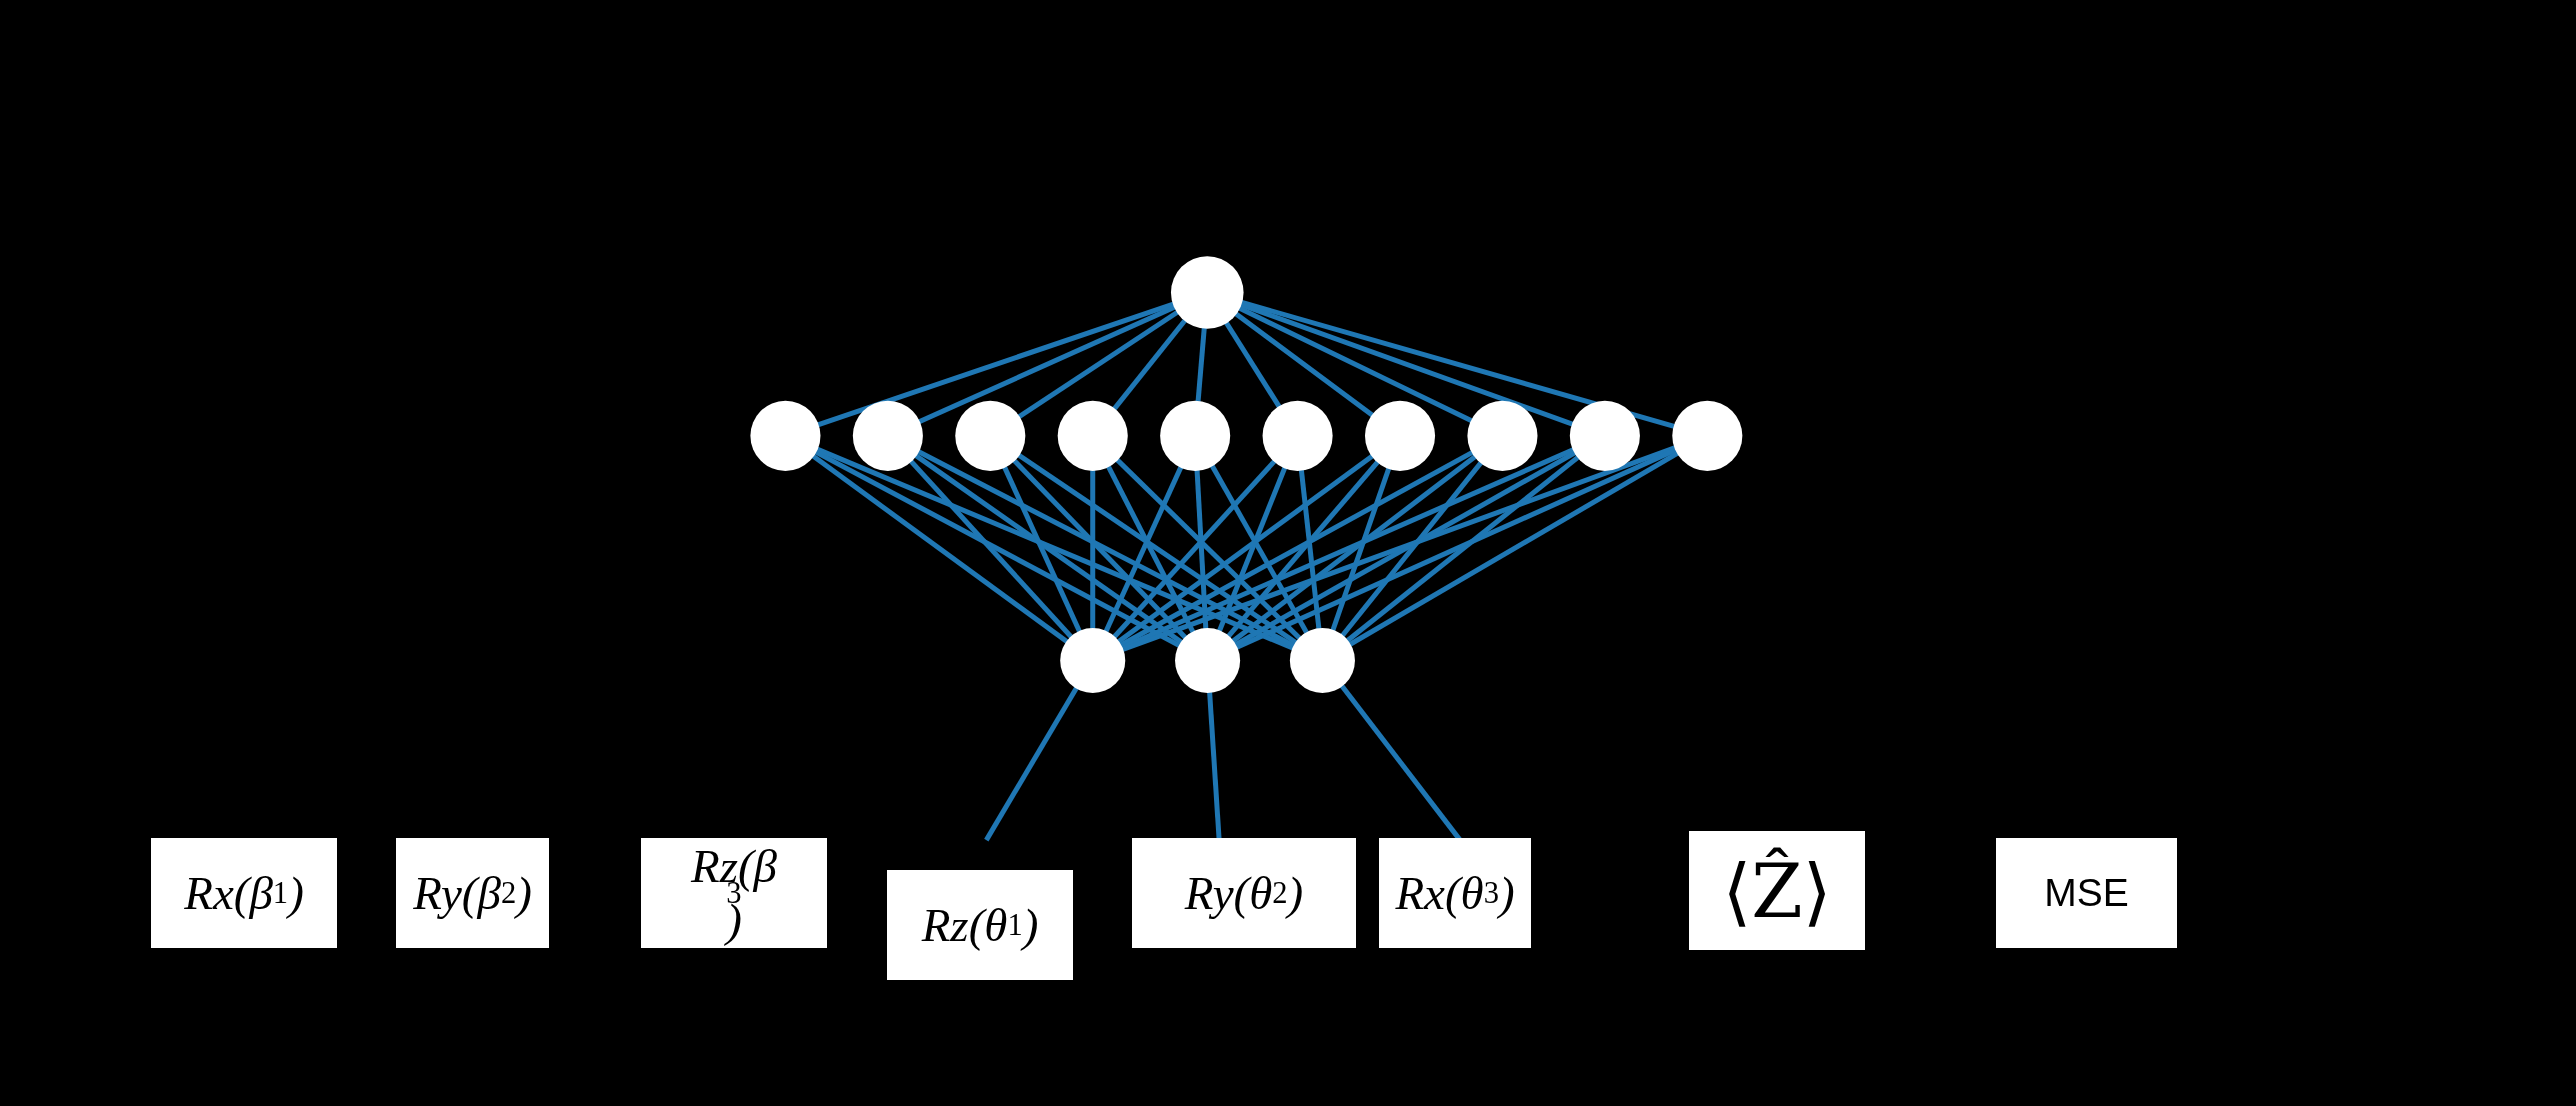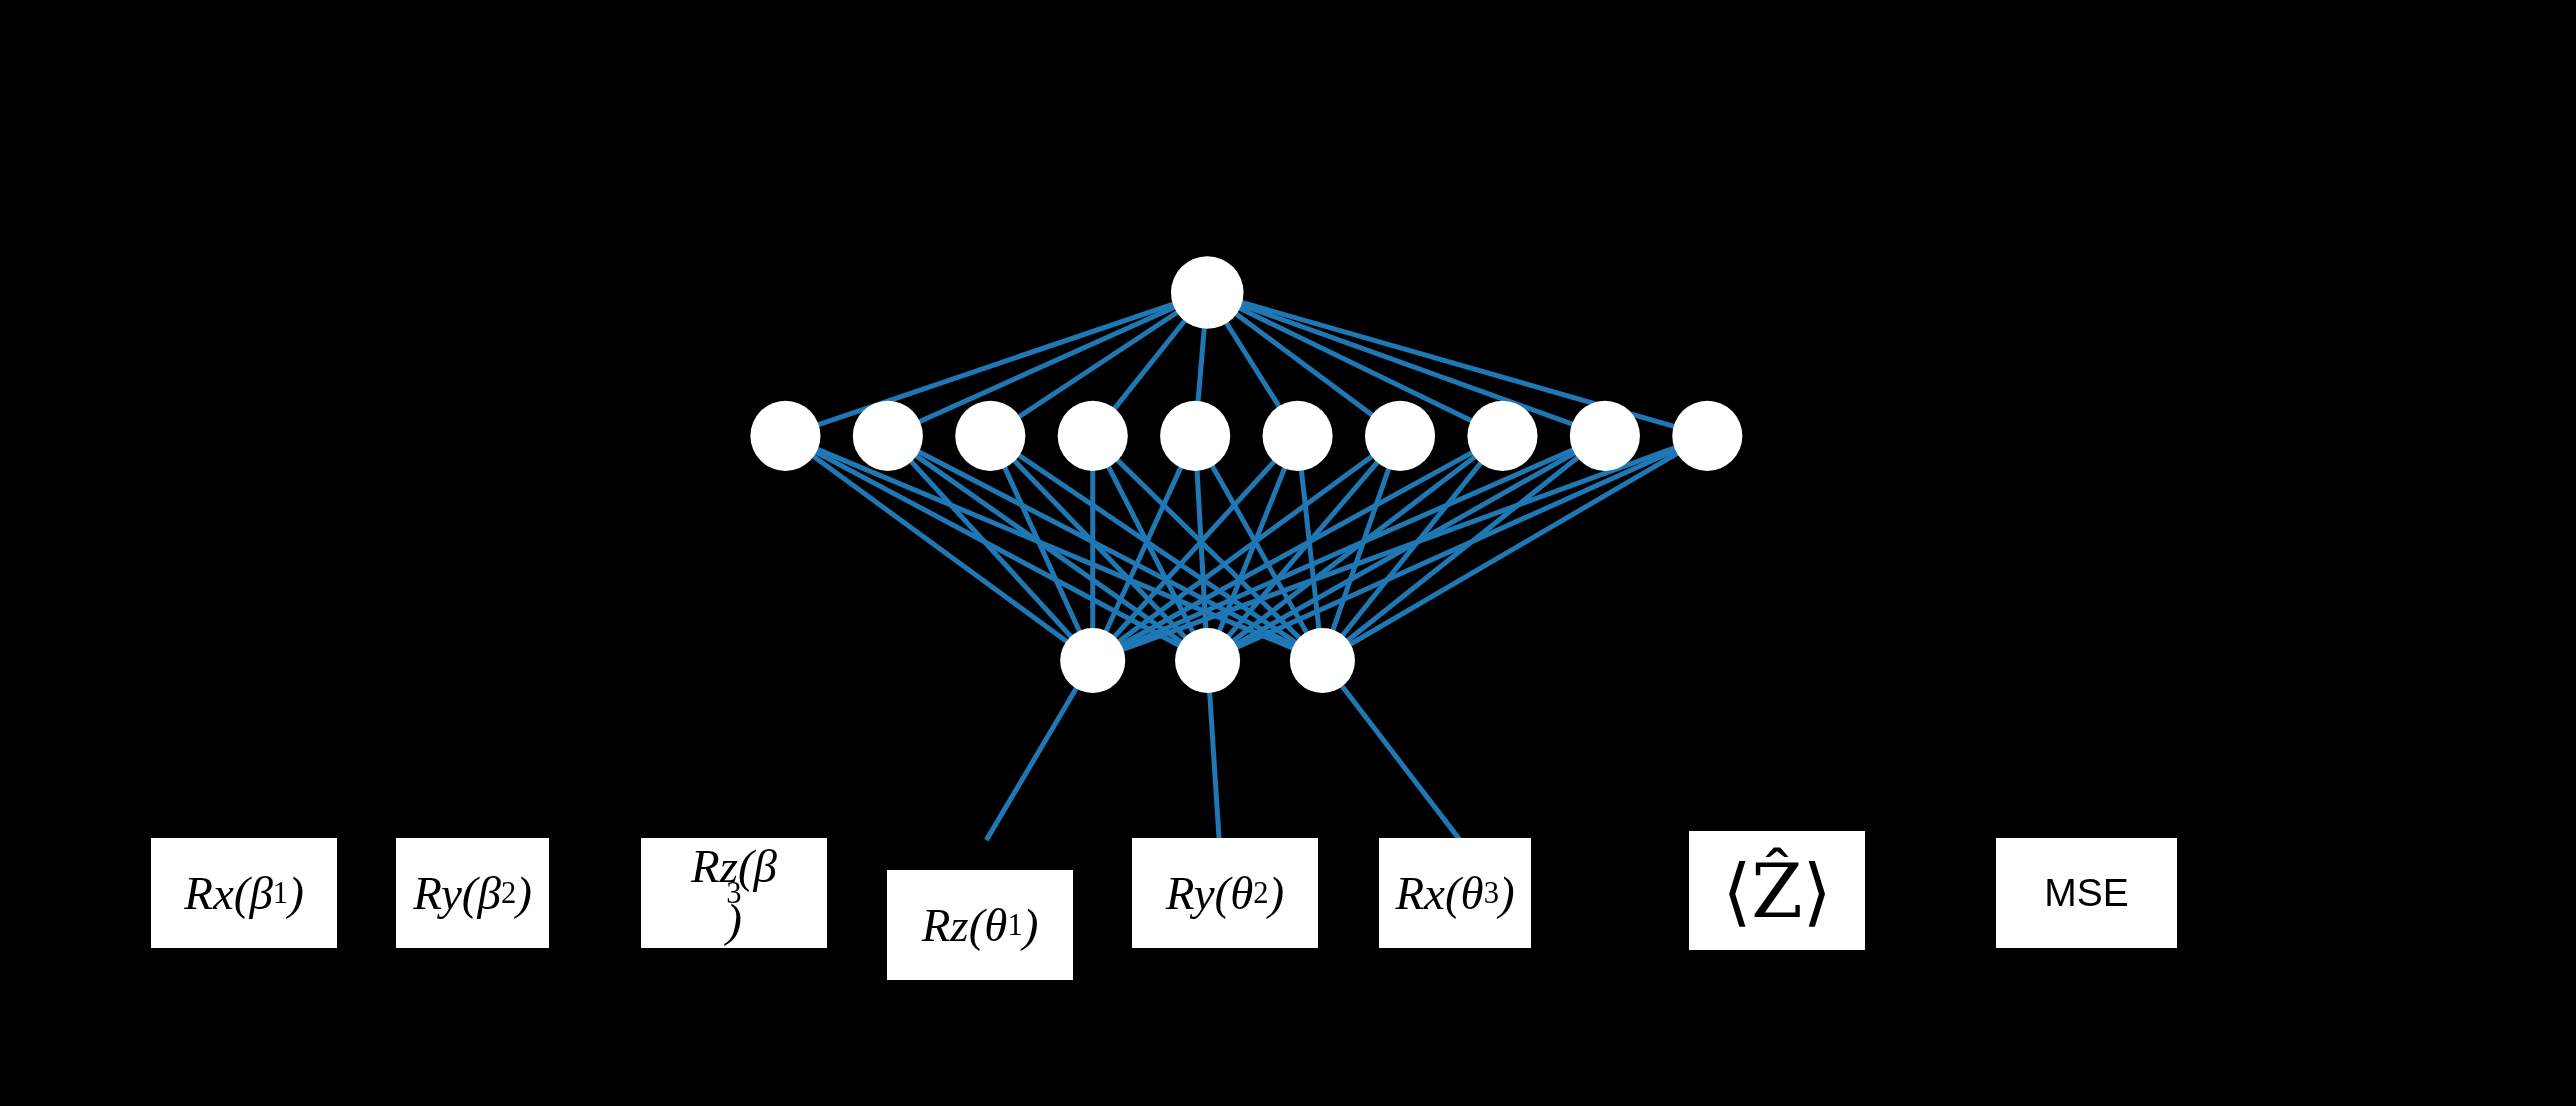--- a/index.html
+++ b/index.html
@@ -128,21 +128,21 @@
       <sub>3</sub>
       <span>)</span>
     </div>
 
   <div class="label-box math-label" style="left:887px; width:186px;margin-top:32px;">
       <span>Rz(θ</span>
       <sub>1</sub>
       <span>)</span>
     </div>
 
-  <div class="label-box math-label" style="left:1132px; width:186px;">
+  <div class="label-box math-label" style="left:1132px; width:224px;">
       <span>Ry(θ</span>
       <sub>2</sub>
       <span>)</span>
     </div>
 
   <div class="label-box math-label" style="left:1379px; width:152px;">
       <span>Rx(θ</span>
       <sub>3</sub>
       <span>)</span>
     </div>

